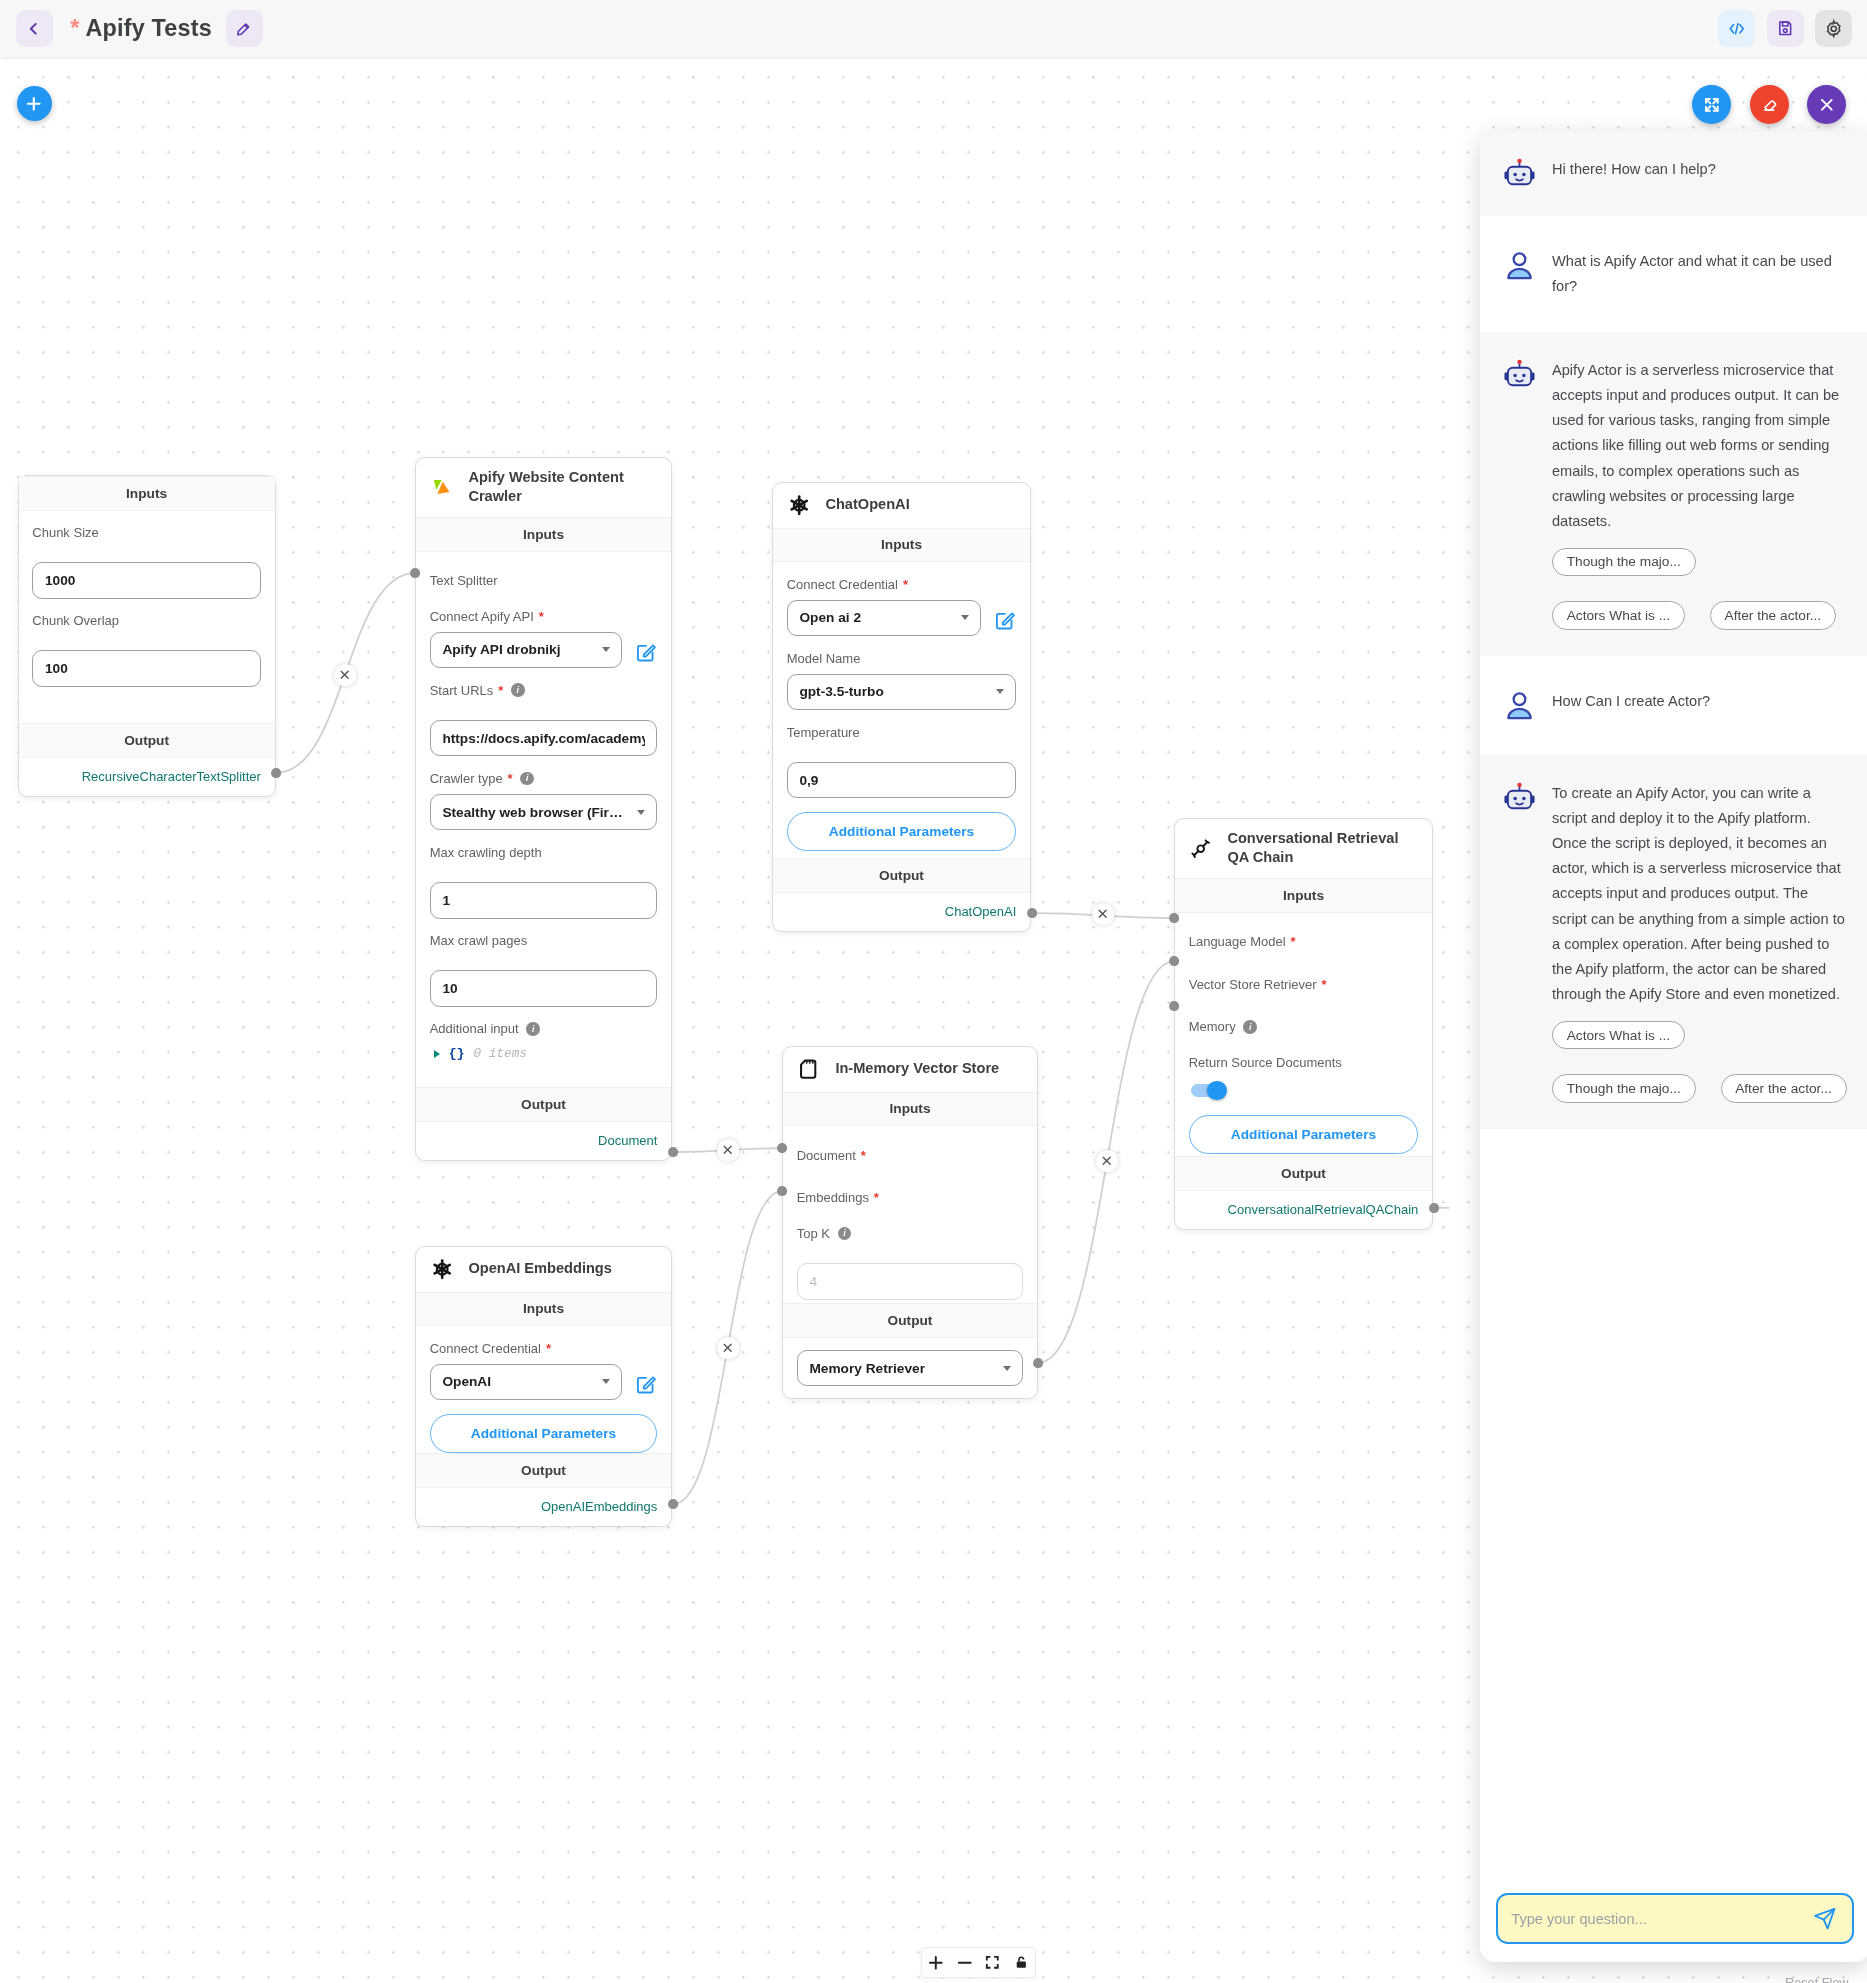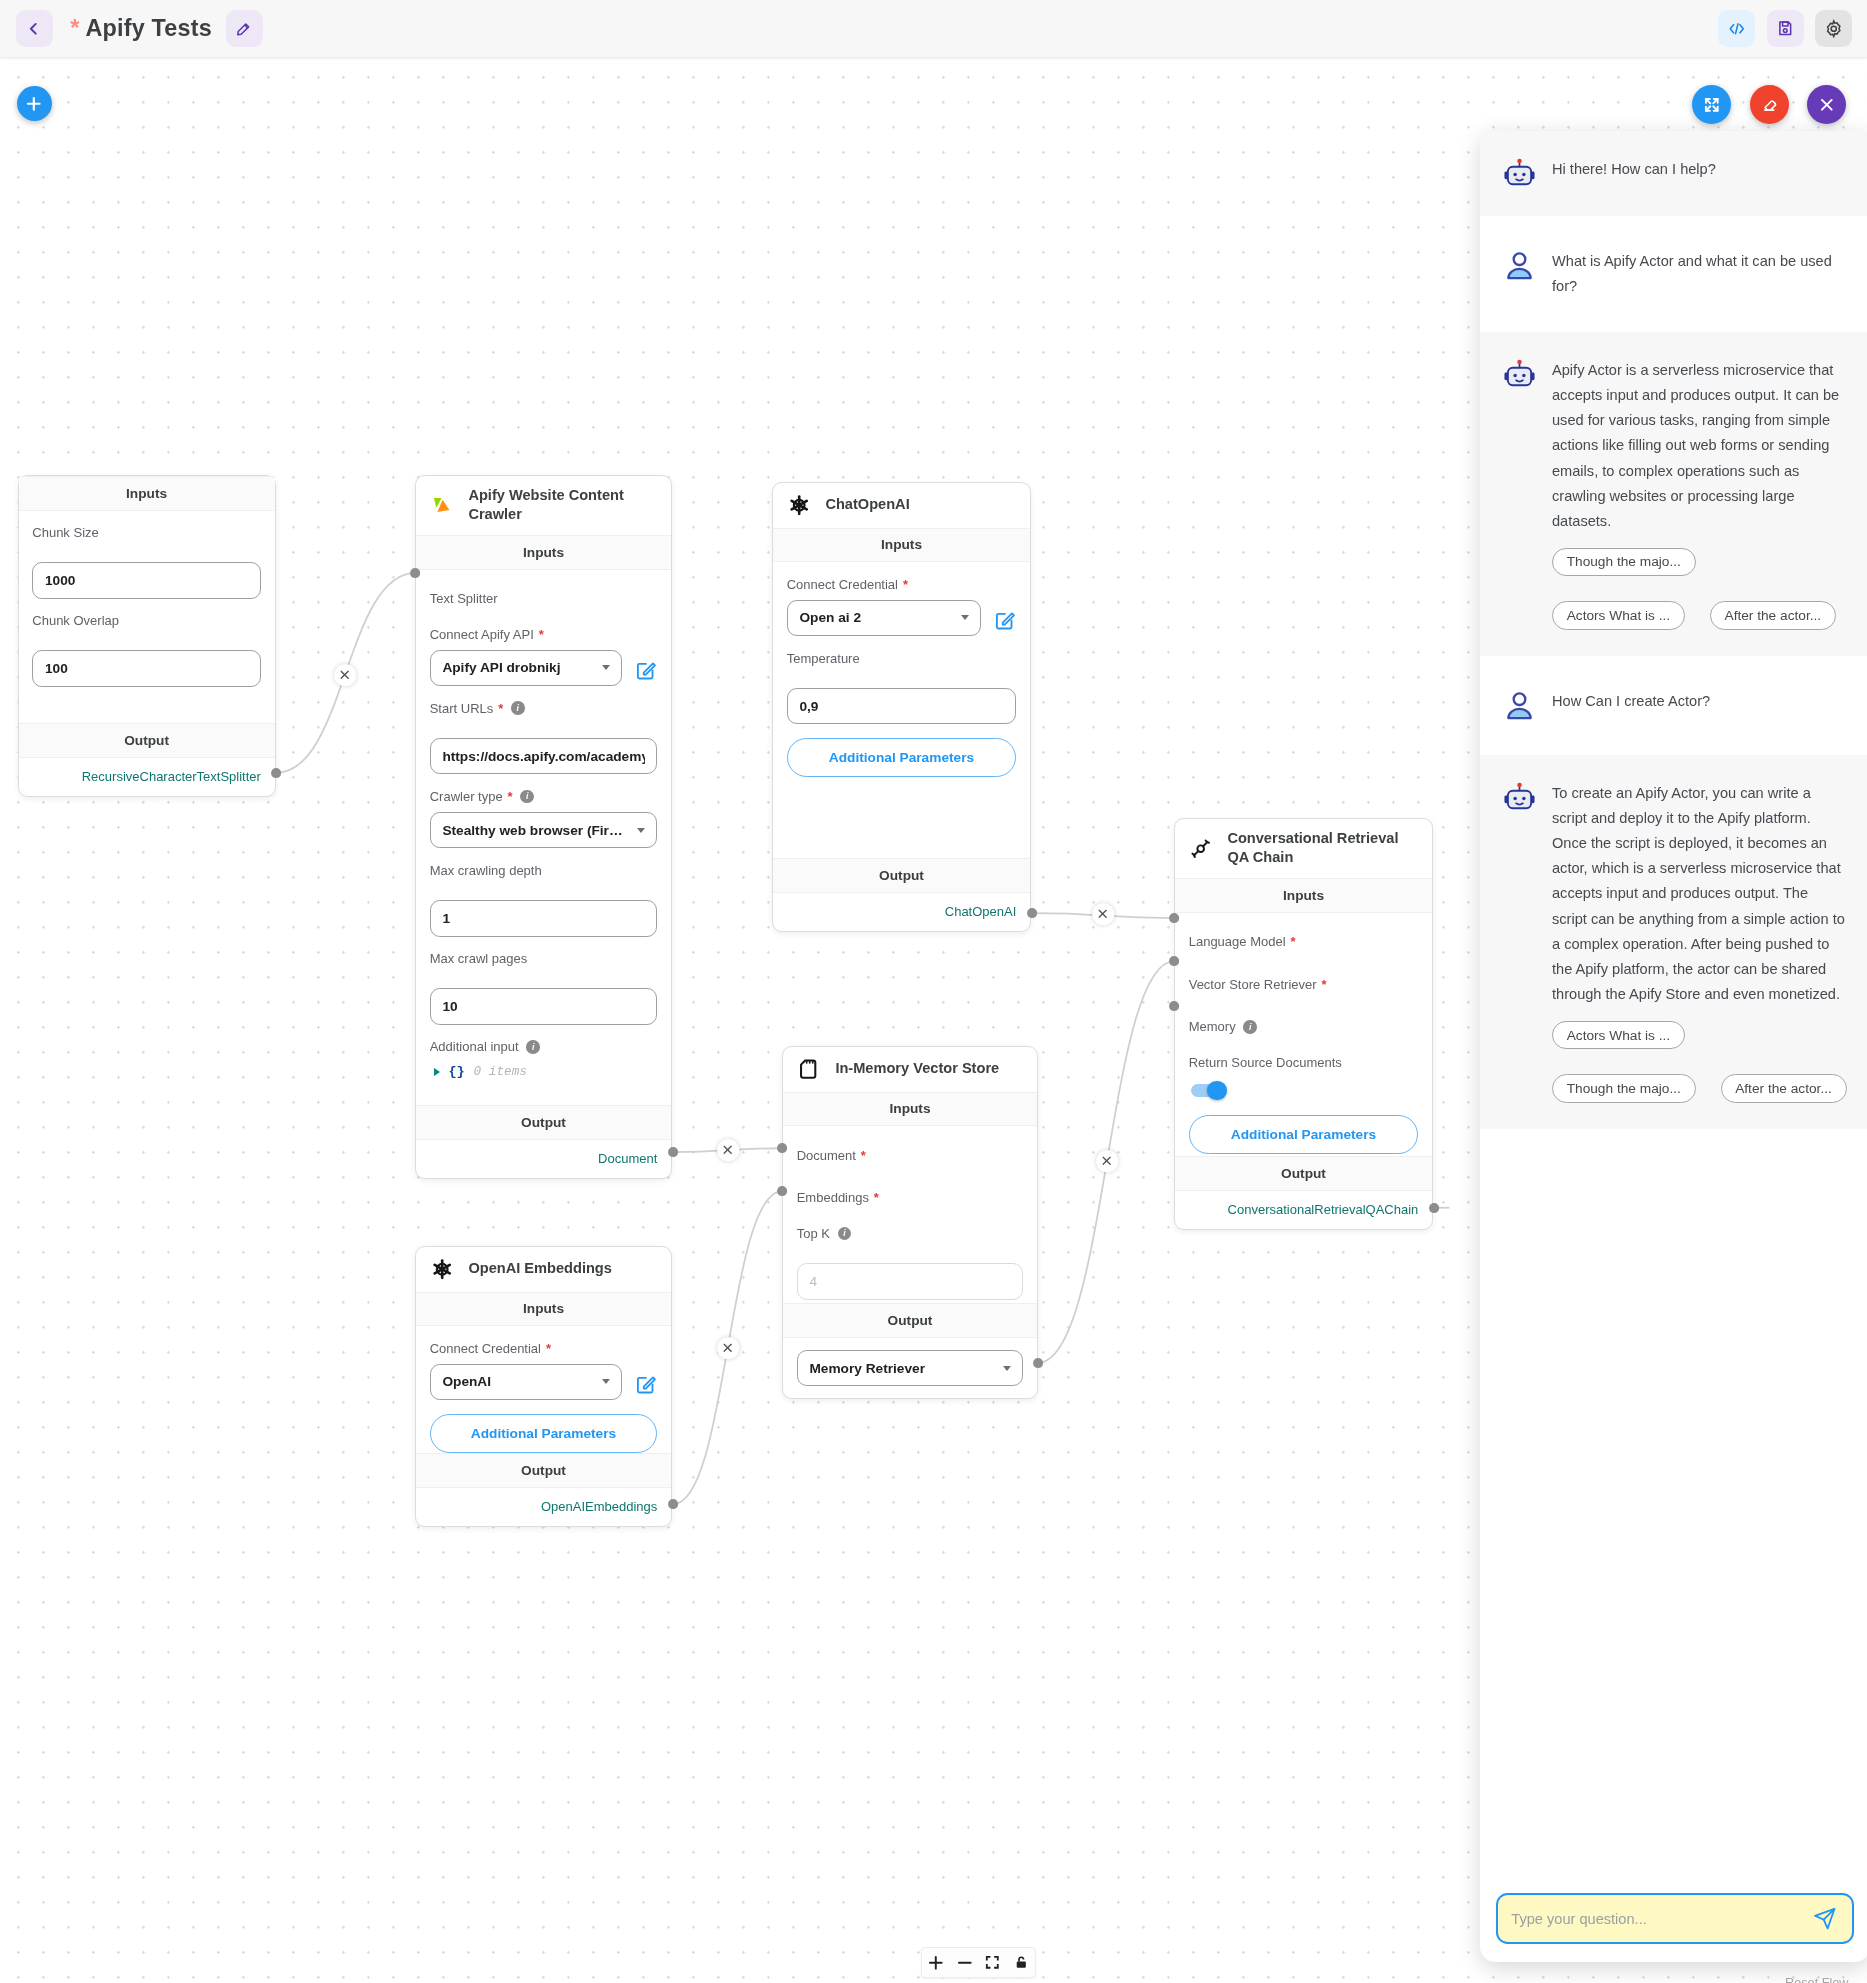--- a/index.html
+++ b/index.html
@@ -210,21 +210,21 @@
     <div class="nfield">
       <div class="flabel">
           <span>Chunk Overlap</span>
         </div>
       <input class="tinput" value="100" style="">
     </div>
     <div class="secbar bottom">Output</div>
     <div class="outrow">RecursiveCharacterTextSplitter</div>
   </div>
 
-  <div class="node" style="left:415px; top:418px; width:257px; height:704px;">
+  <div class="node" style="left:415px; top:400px; width:257px; height:704px;">
     <div class="node-header">
       <span class="nicon">
         <svg width="23.4" height="23.4" viewBox="0 0 24 24">
             <rect x="1" y="1" width="22" height="22" rx="5" fill="#fff"></rect>
             <polygon points="4,4 12,4 6.5,14" fill="#97d700"></polygon>
             <polygon points="13,6 20,16.5 7.5,18.5" fill="#ff9013"></polygon>
           </svg>
       </span>
       <span class="node-title">Apify Website Content Crawler</span>
     </div>
@@ -318,20 +318,29 @@
         <div class="sel">
           <span class="sel-txt">Open ai 2</span>
             <span class="caret"></span>
         </div>
         <span class="edit-ic">
           <svg width="23.4" height="23.4" viewBox="0 0 24 24" fill="none" stroke="#2196f3" stroke-width="1.9" stroke-linejoin="round">
               <path d="M13 5H5.5A1.5 1.5 0 0 0 4 6.5v12A1.5 1.5 0 0 0 5.5 20h12a1.5 1.5 0 0 0 1.5-1.5V11"></path>
               <path d="M10 14l9.5-9.5 2 2L12 16h-2z" fill="#fff"></path>
             </svg>
         </span>
+      </div>
+    </div>
+    <div class="nfield">
+      <div class="flabel">
+          <span>Model Name</span>
+        </div>
+      <div class="sel">
+        <span class="sel-txt">gpt-3.5-turbo</span>
+          <span class="caret"></span>
       </div>
     </div>
     <div class="nfield">
       <div class="flabel">
           <span>Temperature</span>
         </div>
       <input class="tinput" value="0,9" style="">
     </div>
     <button class="addparams">Additional Parameters</button>
     <div class="secbar bottom">Output</div>

